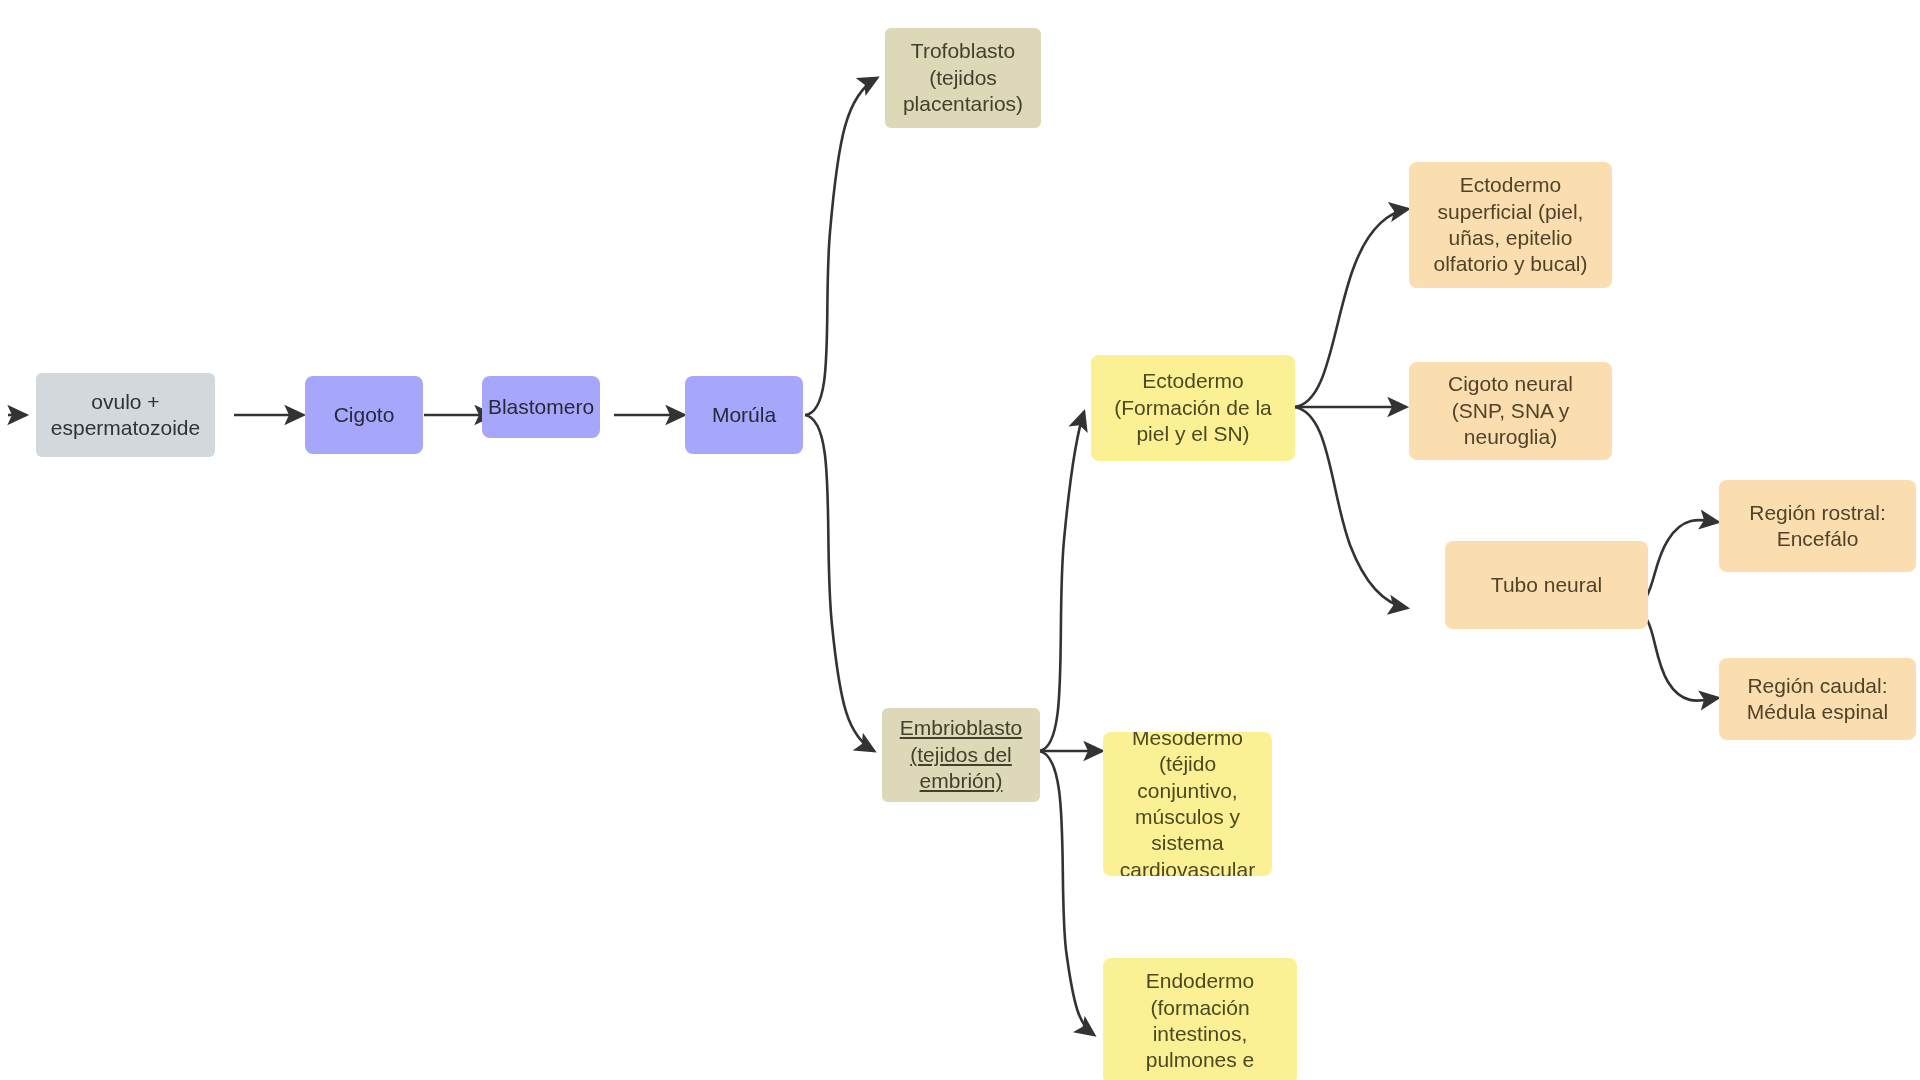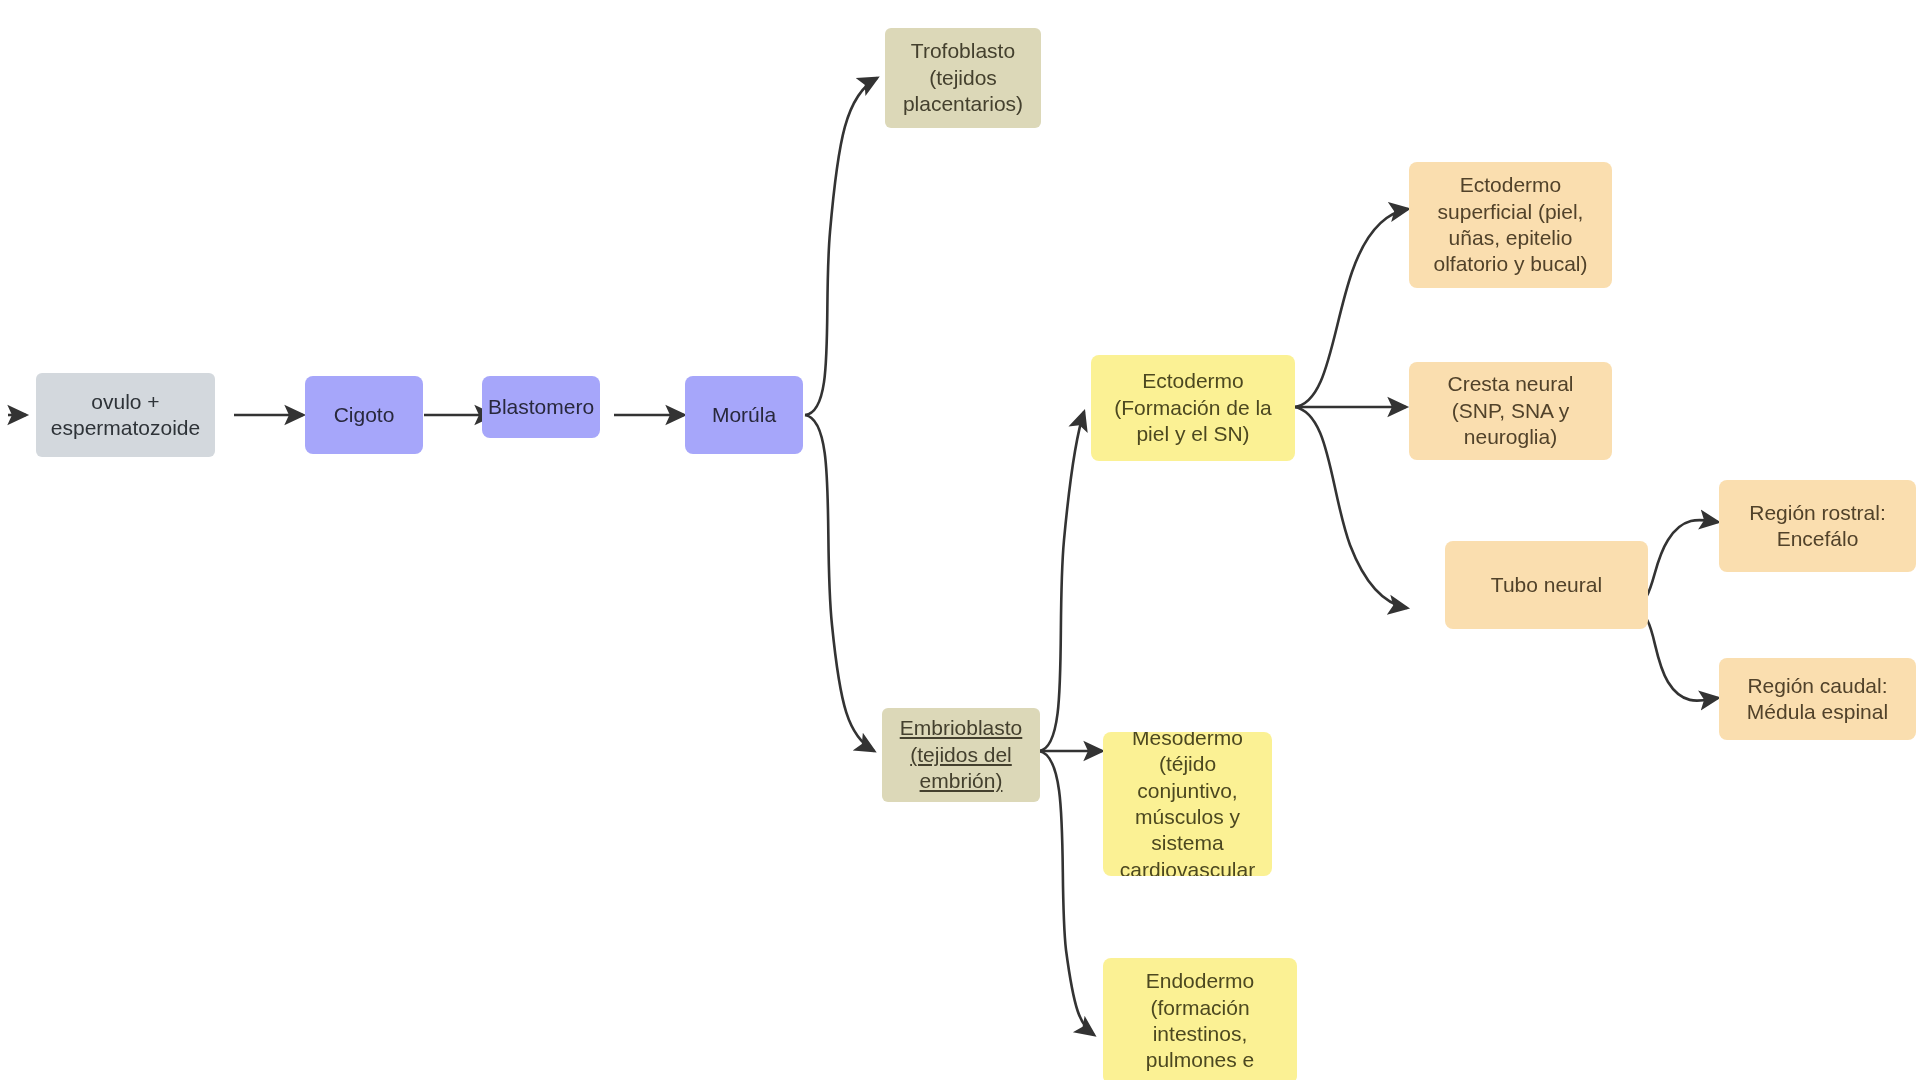--- a/index.html
+++ b/index.html
@@ -122,21 +122,21 @@
   <div class="node yellow rsq" style="left:1103px; top:958px; width:194px; height:126px;">Endodermo
 (formación
 intestinos,
 pulmones e</div>
 
   <div class="node orange rsq" style="left:1409px; top:162px; width:203px; height:126px;">Ectodermo
 superficial (piel,
 uñas, epitelio
 olfatorio y bucal)</div>
 
-  <div class="node orange rsq" style="left:1409px; top:362px; width:203px; height:98px;">Cresta neural
+  <div class="node orange rsq" style="left:1409px; top:362px; width:203px; height:98px;">Cigoto neural
 (SNP, SNA y
 neuroglia)</div>
 
   <div class="node orange rsq" style="left:1409px; top:541px; width:203px; height:88px;margin-left:36px;">Tubo neural</div>
 
   <div class="node orange rsq" style="left:1719px; top:480px; width:197px; height:92px;">Región rostral:
 Encefálo</div>
 
   <div class="node orange rsq" style="left:1719px; top:658px; width:197px; height:82px;">Región caudal:
 Médula espinal</div>

